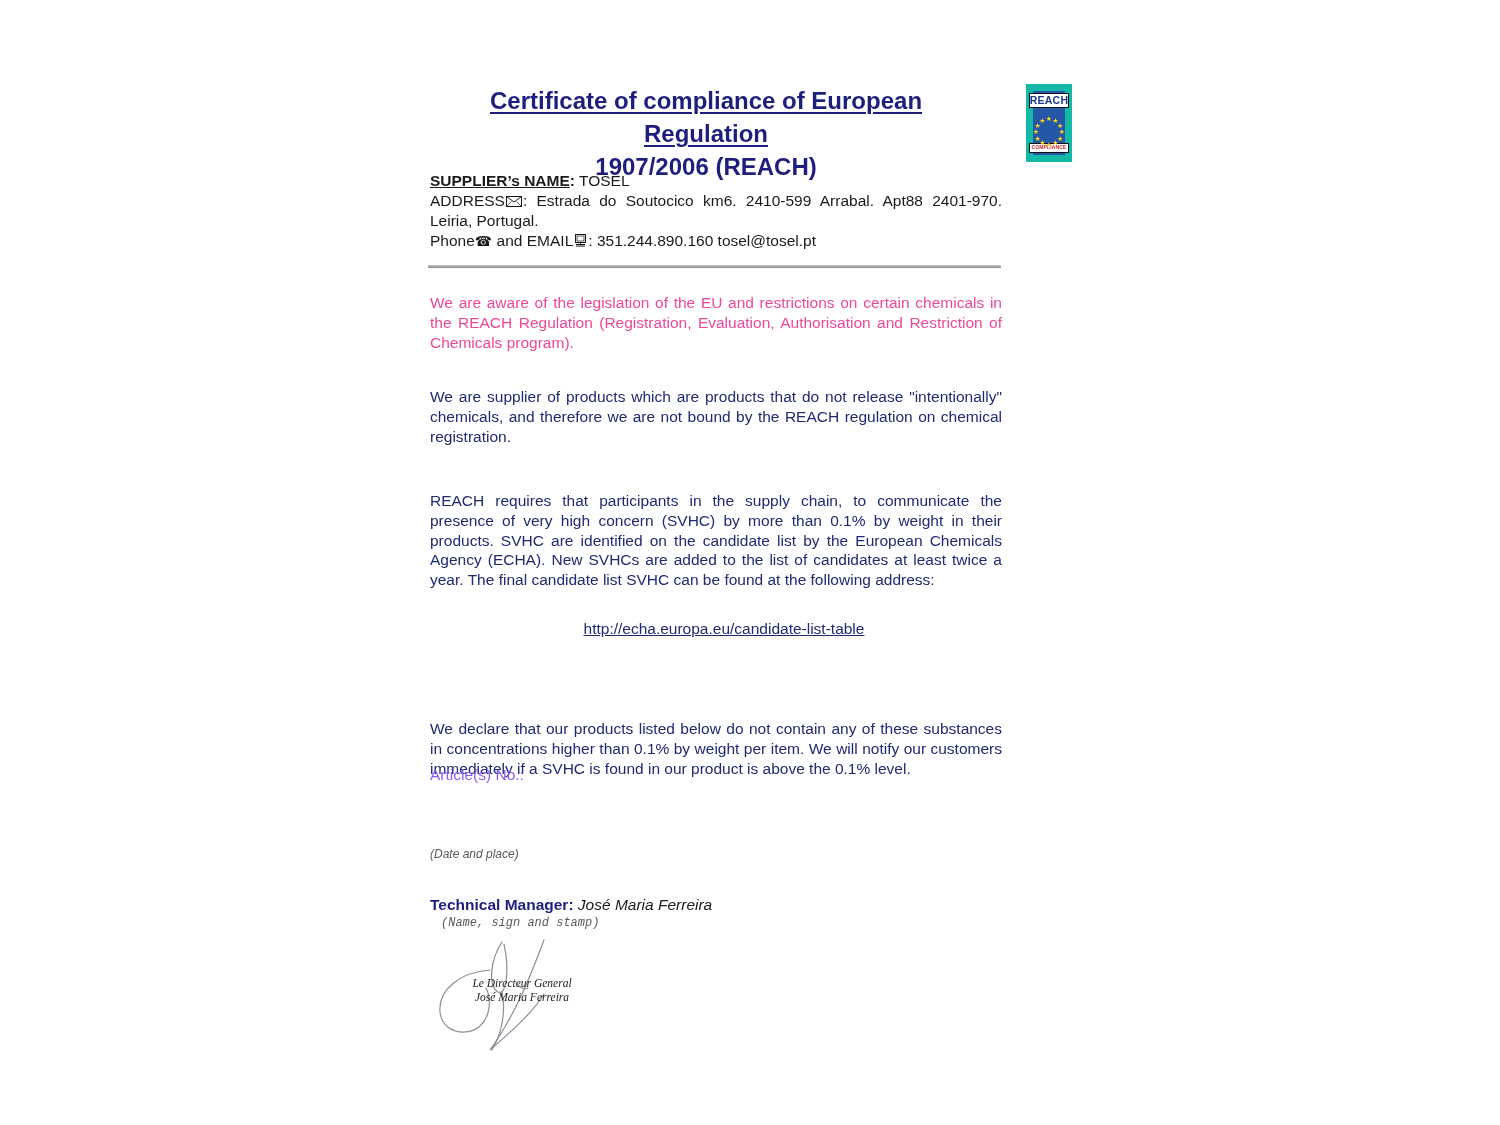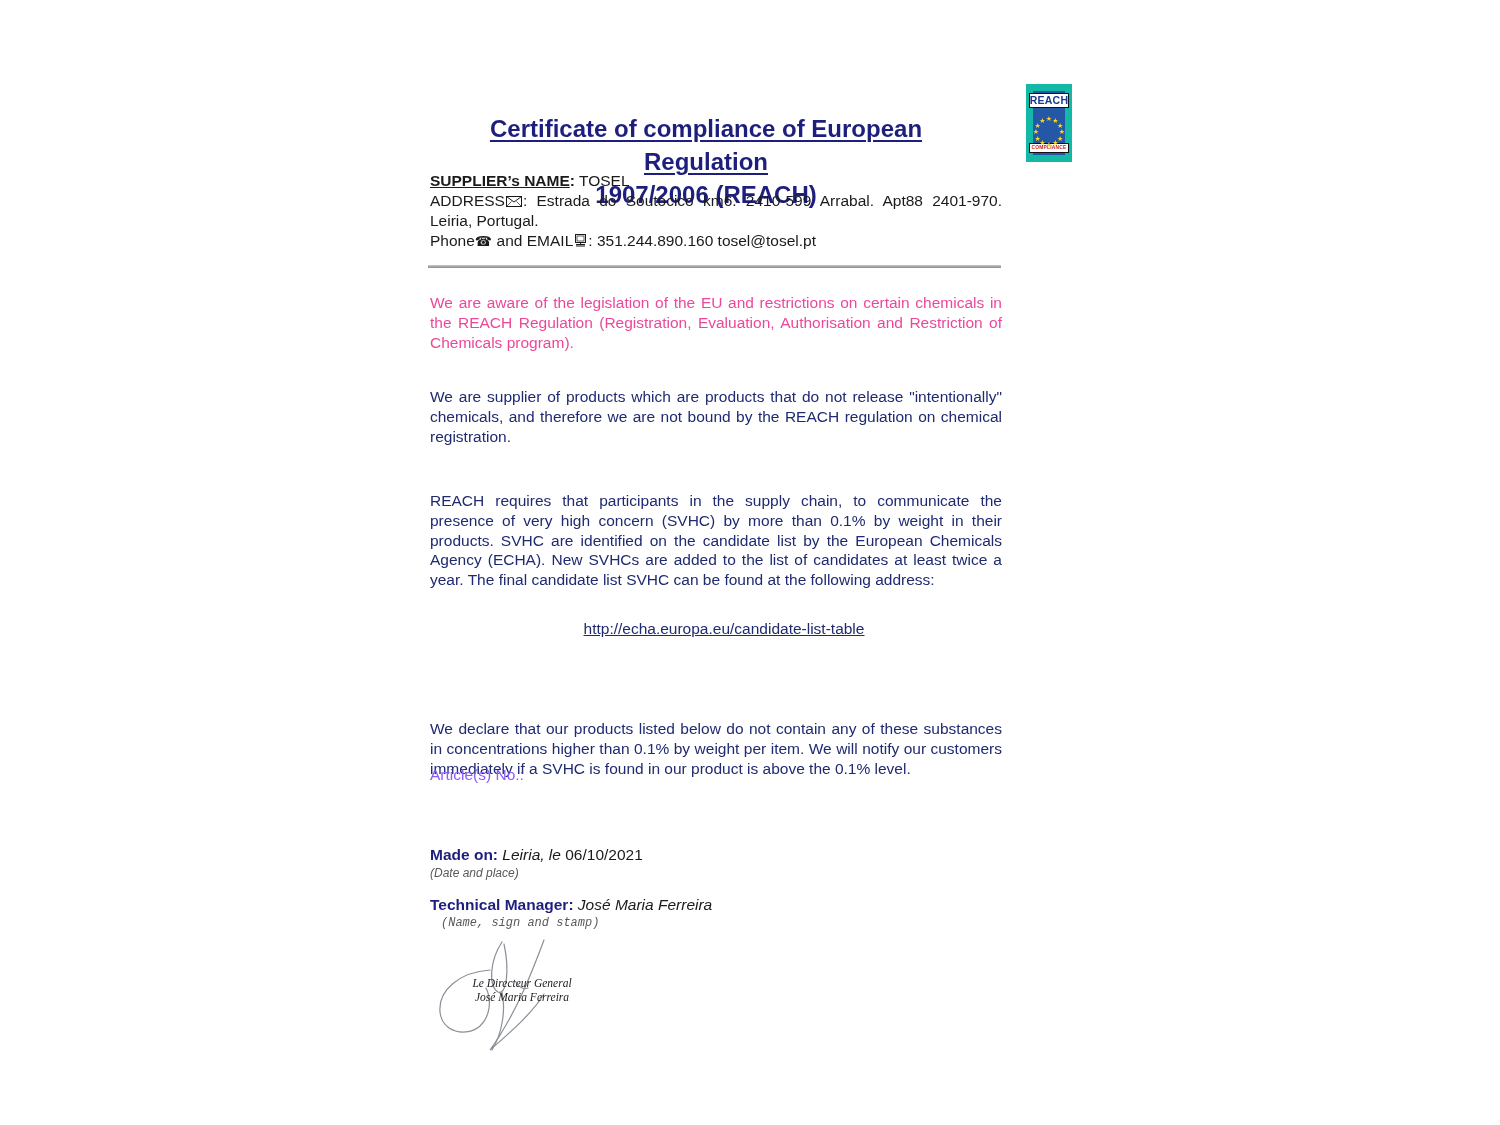--- a/index.html
+++ b/index.html
@@ -61,21 +61,21 @@
   
   .signature{left:432px;top:938px;width:170px;height:120px;font-style:italic;}
   .signature svg{position:absolute;left:0;top:0;}
   .sig-text{position:absolute;left:30px;top:38px;width:120px;
     font-family:"Liberation Serif", serif;font-size:11.5px;line-height:14px;
     text-align:center;}
 </style>
 </head>
 <body>
 
-<div class="abs title" style="color:#1e1f7d;margin-top:28px;">
+<div class="abs title" style="color:#1e1f7d;">
   <div class="u">Certificate of compliance of European Regulation</div>
   <div>1907/2006 (REACH)</div>
 </div>
 
 <div class="abs logo" style="background:#2458a6;">
   <div class="band top" style="color:#1b3a8c;">REACH</div>
   <div class="stars">
       <span style="color: rgb(255, 214, 23); left: 20px; top: 10px;">★</span>
       <span style="color: rgb(255, 214, 23); left: 26.5px; top: 11.7417px;">★</span>
       <span style="color: rgb(255, 214, 23); left: 31.2583px; top: 16.5px;">★</span>
@@ -120,23 +120,20 @@
 
 <div class="abs link-row">
   <a href="#" style="color:#1f2a70;">http://echa.europa.eu/candidate-list-table</a>
 </div>
 
 <div class="abs para p4" style="color:#1f2a70;margin-top:42px;">We declare that our products listed below do not contain any of these substances in concentrations higher than 0.1% by weight per item. We will notify our customers immediately if a SVHC is found in our product is above the 0.1% level.</div>
 
 <div class="abs articles" style="color:#8b5cf6;">Article(s) No.:</div>
 
 <div class="abs foot made">
-  <div style="color:#1a1a1a;">
-    <span class="lbl" style="color:#1e1f7d;">Made on:</span><span class="ital"> Leiria, le</span><span> 06/10/2021</span>
-  </div>
   <div class="caption" style="color:#595959;">(Date and place)</div>
 </div>
 
 <div class="abs foot tm">
   <div style="color:#1a1a1a;">
     <span class="lbl" style="color:#1e1f7d;">Technical Manager:</span><span class="ital"> José Maria Ferreira</span>
   </div>
   <div class="caption" style="color:#595959;">(Name, sign and stamp)</div>
 </div>
 

